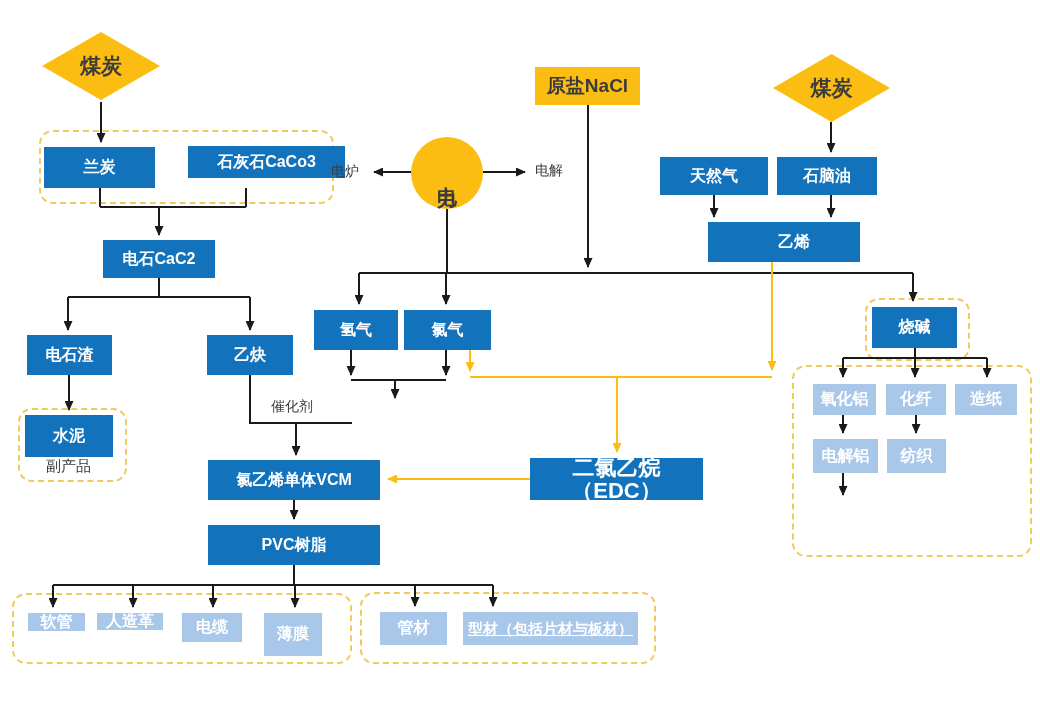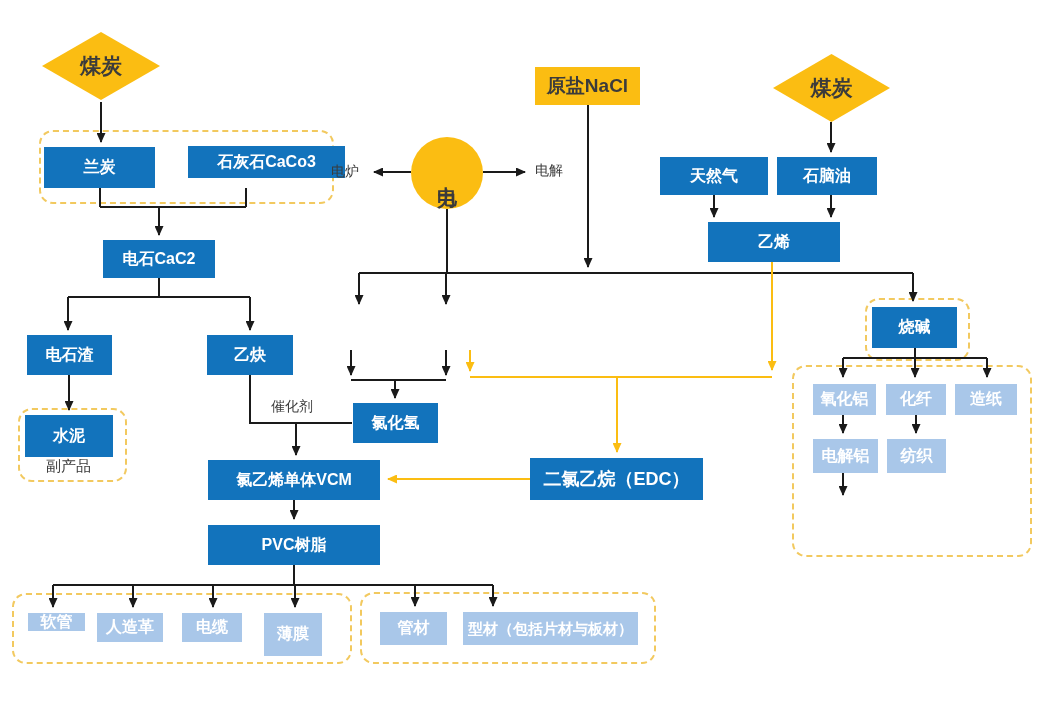--- a/index.html
+++ b/index.html
@@ -26,35 +26,35 @@
   #n-slag{left:27px;top:335px;width:85px;height:40px;}
   #n-acetylene{left:207px;top:335px;width:86px;height:40px;}
   #n-cement{left:25px;top:415px;width:88px;height:42px;}
   #n-hydrogen{left:314px;top:310px;width:84px;height:40px;}
   #n-chlorine{left:404px;top:310px;width:87px;height:40px;}
   #n-hcl{left:353px;top:403px;width:85px;height:40px;}
   #n-vcm{left:208px;top:460px;width:172px;height:40px;}
   #n-pvc{left:208px;top:525px;width:172px;height:40px;}
   #n-gas{left:660px;top:157px;width:108px;height:38px;}
   #n-naphtha{left:777px;top:157px;width:100px;height:38px;}
-  #n-ethylene{left:708px;top:222px;width:132px;height:40px;}
+  #n-ethylene{left:708px;top:222px;width:132px;height:40px;padding-left:20px;}
   #n-caustic{left:872px;top:307px;width:85px;height:41px;}
-  #n-edc{left:530px;top:458px;width:173px;height:42px;font-size:18px;}
+  #n-edc{left:530px;top:458px;width:173px;height:42px;font-size:22px;}
   
   #n-coal-left{left:42px;top:32px;width:118px;height:68px;}
   #n-coal-right{left:773px;top:54px;width:117px;height:68px;}
   #n-salt{left:535px;top:67px;width:105px;height:38px;}
   #n-power{left:411px;top:137px;width:72px;height:72px;}
   
   #n-hose{left:28px;top:613px;width:57px;height:18px;}
-  #n-leather{left:97px;top:613px;width:66px;height:29px;}
+  #n-leather{left:97px;top:613px;width:66px;height:17px;}
   #n-cable{left:182px;top:613px;width:60px;height:29px;}
   #n-film{left:264px;top:613px;width:58px;height:43px;}
   #n-pipe{left:380px;top:612px;width:67px;height:33px;}
-  #n-profile{left:463px;top:612px;width:175px;height:33px;font-size:15px;}
+  #n-profile{left:463px;top:612px;width:175px;height:33px;font-size:15px;text-decoration:underline;}
   #n-alumina{left:813px;top:384px;width:63px;height:31px;}
   #n-fiber{left:886px;top:384px;width:60px;height:31px;}
   #n-paper{left:955px;top:384px;width:62px;height:31px;}
   #n-eal{left:813px;top:439px;width:65px;height:34px;}
   #n-textile{left:887px;top:439px;width:59px;height:34px;}
   #n-constr{left:813px;top:501px;width:108px;height:28px;}
   
   #g-coke{left:39px;top:130px;width:291px;height:70px;}
   #g-cement{left:18px;top:408px;width:105px;height:70px;}
   #g-apps1{left:12px;top:593px;width:336px;height:67px;}
@@ -142,21 +142,22 @@
   <div class="node y diamond" id="n-coal-right">煤炭</div>
   <div class="node y" id="n-salt">原盐NaCl</div>
   <div class="node y circle" id="n-power">电力</div>
 
   <div class="node b" id="n-semi-coke">兰炭</div>
   <div class="node b" id="n-limestone">石灰石CaCo3</div>
   <div class="node b" id="n-carbide">电石CaC2</div>
   <div class="node b" id="n-slag">电石渣</div>
   <div class="node b" id="n-acetylene">乙炔</div>
   <div class="node b" id="n-cement">水泥</div>
-  <div class="node b" id="n-hcl">氯化氢</div>
+  <div class="node b" id="n-hydrogen">氢气</div>
+  <div class="node b" id="n-chlorine">氯气</div>
   <div class="node b" id="n-vcm">氯乙烯单体VCM</div>
   <div class="node b" id="n-pvc">PVC树脂</div>
   <div class="node b" id="n-gas">天然气</div>
   <div class="node b" id="n-naphtha">石脑油</div>
   <div class="node b" id="n-ethylene">乙烯</div>
   <div class="node b" id="n-caustic">烧碱</div>
   <div class="node b" id="n-edc">二氯乙烷（EDC）</div>
 
   <div class="node l" id="n-hose">软管</div>
   <div class="node l" id="n-leather">人造革</div>

